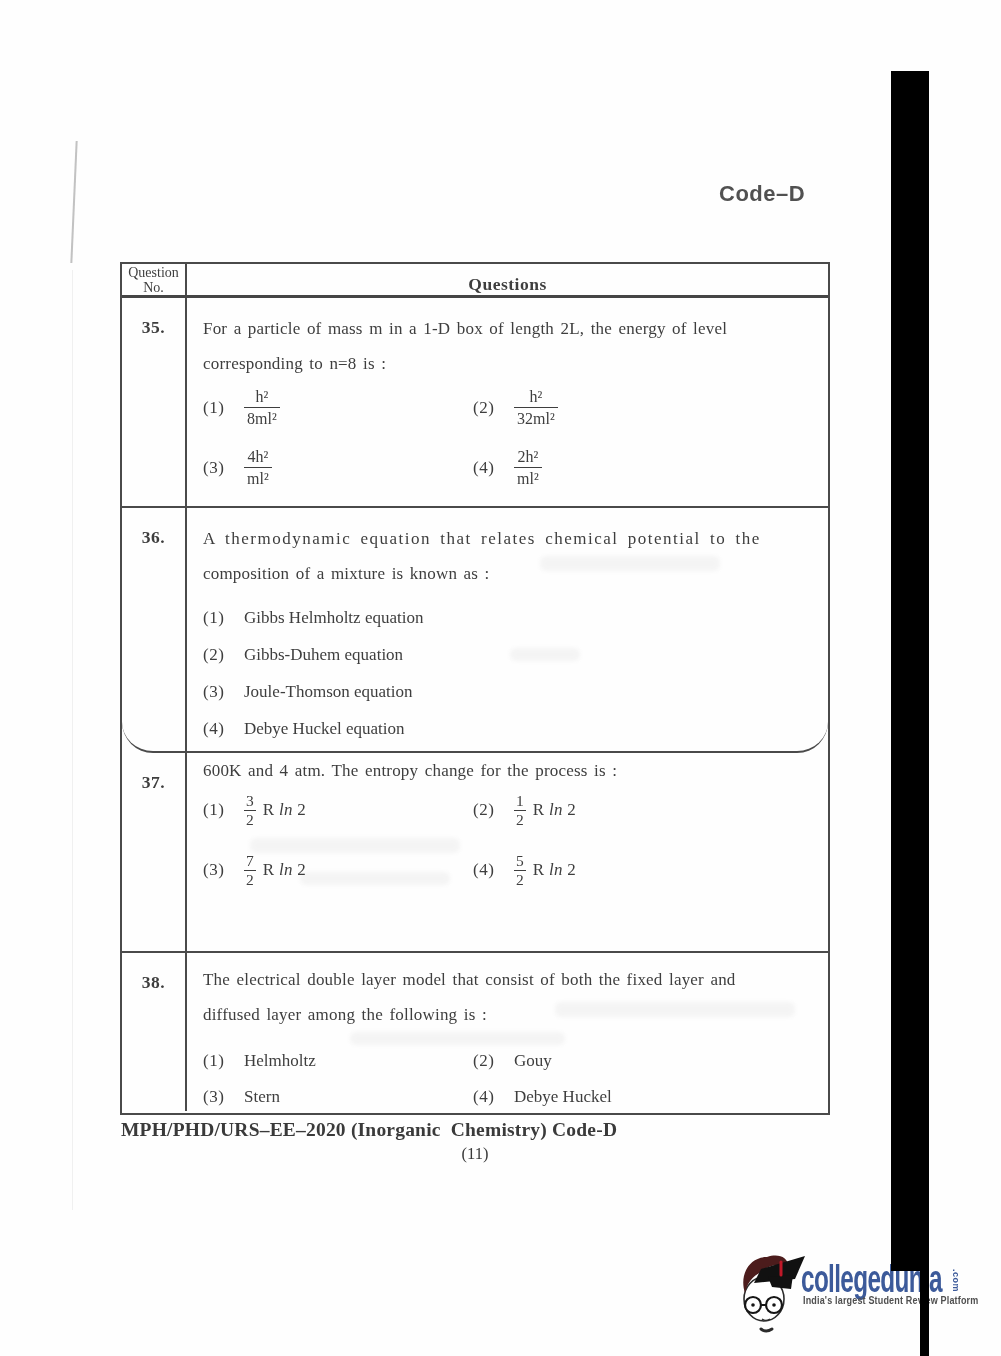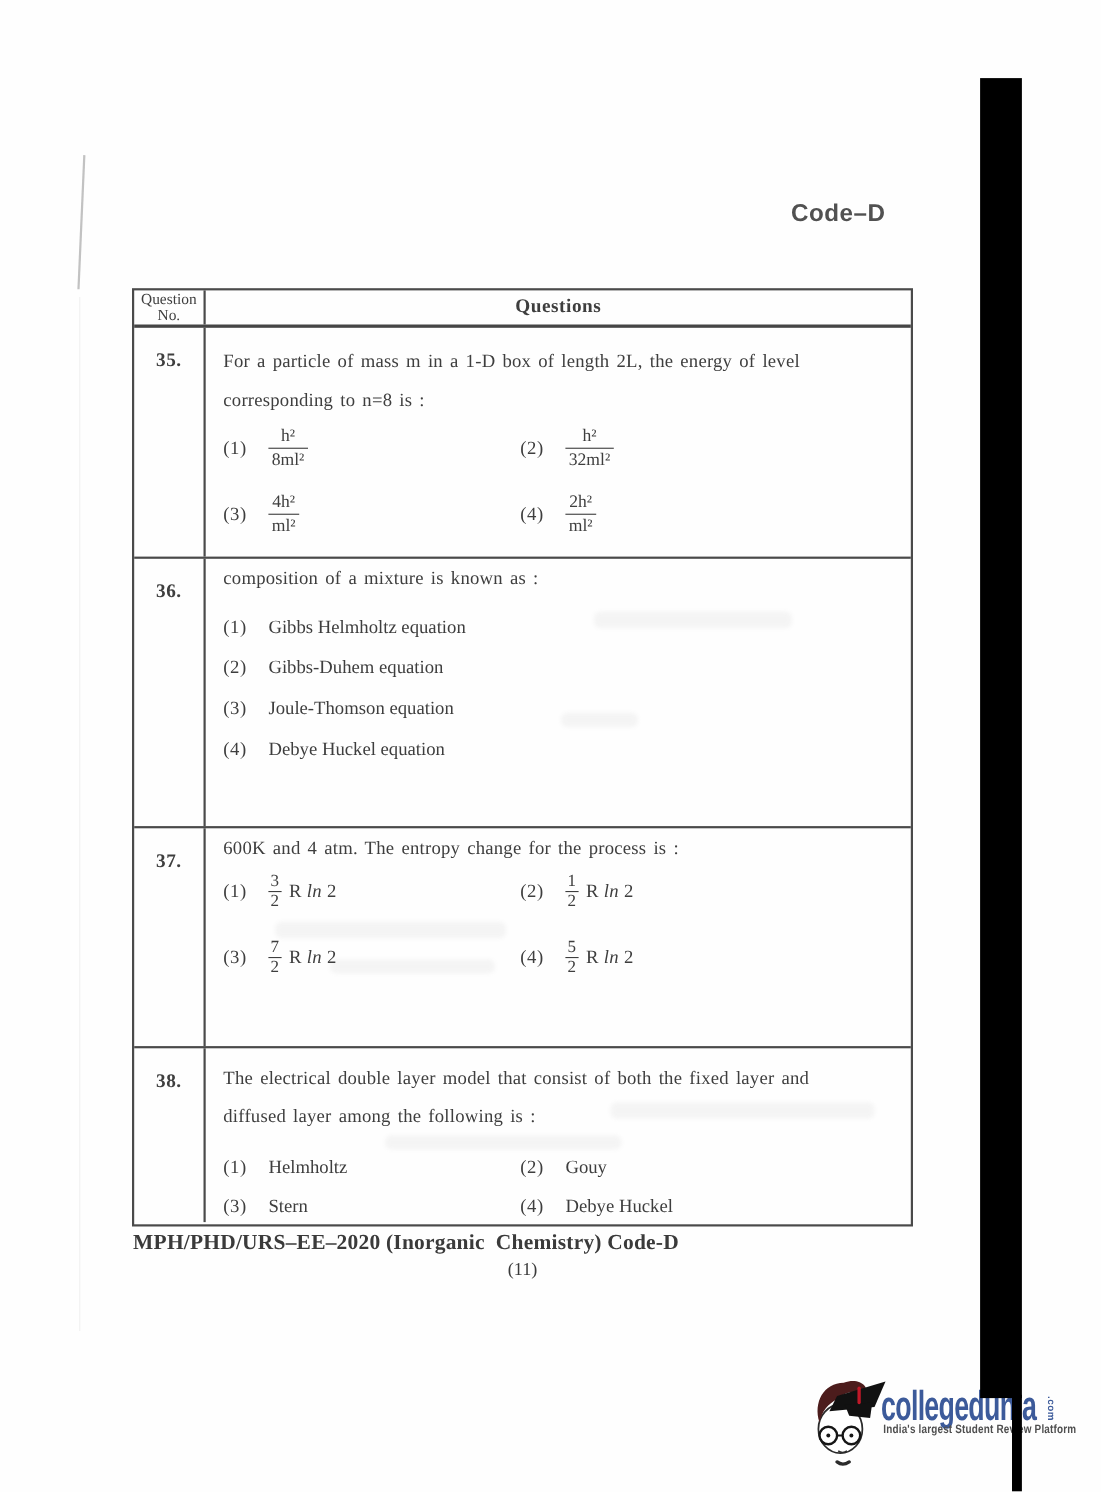--- a/index.html
+++ b/index.html
@@ -33,23 +33,23 @@
     font-family:"Liberation Sans", sans-serif;font-weight:bold;
     font-size:22px;color:#515151;letter-spacing:.5px;
   }
 
   
   .qtable{
     position:absolute;left:120px;top:262px;width:710px;height:853px;
     border:2px solid #4a4a4a;box-sizing:border-box;
   }
   .trow{display:flex;border-bottom:2px solid #4a4a4a;box-sizing:border-box;}
-  .thead{height:34px;border-bottom:3px solid #454545;}
+  .thead{height:34px;border-bottom:3px solid #454545;align-items:flex-end;}
   .row35{height:210px;}
-  .row36{height:245px;}
+  .row36{height:245px;border-radius:31px;}
   .row37{height:200px;}
   .row38{height:158px;border-bottom:none;}
   .no-cell{
     width:65px;flex:none;border-right:2px solid #4a4a4a;box-sizing:border-box;
     text-align:center;
   }
   .head-no{font-size:14px;line-height:15px;padding-top:1px;}
   .q-head{
     flex:1;text-align:center;font-weight:bold;font-size:17.5px;
     padding-top:4px;letter-spacing:.5px;
@@ -173,20 +173,21 @@
             <span class="den">ml²</span>
           </span>
         </div>
       </div>
     </div>
   </div>
 
   <div class="trow row36">
     <div class="no-cell q-no">36.</div>
     <div class="q-content">
+      <div class="q-line pt stretch1">A thermodynamic equation that relates chemical potential to the</div>
       <div class="q-line">composition of a mixture is known as :</div>
       <div class="optlist">
         <div class="optrow-text">
           <span class="olabel">(1)</span><span>Gibbs Helmholtz equation</span>
         </div>
         <div class="optrow-text">
           <span class="olabel">(2)</span><span>Gibbs-Duhem equation</span>
         </div>
         <div class="optrow-text">
           <span class="olabel">(3)</span><span>Joule-Thomson equation</span>

